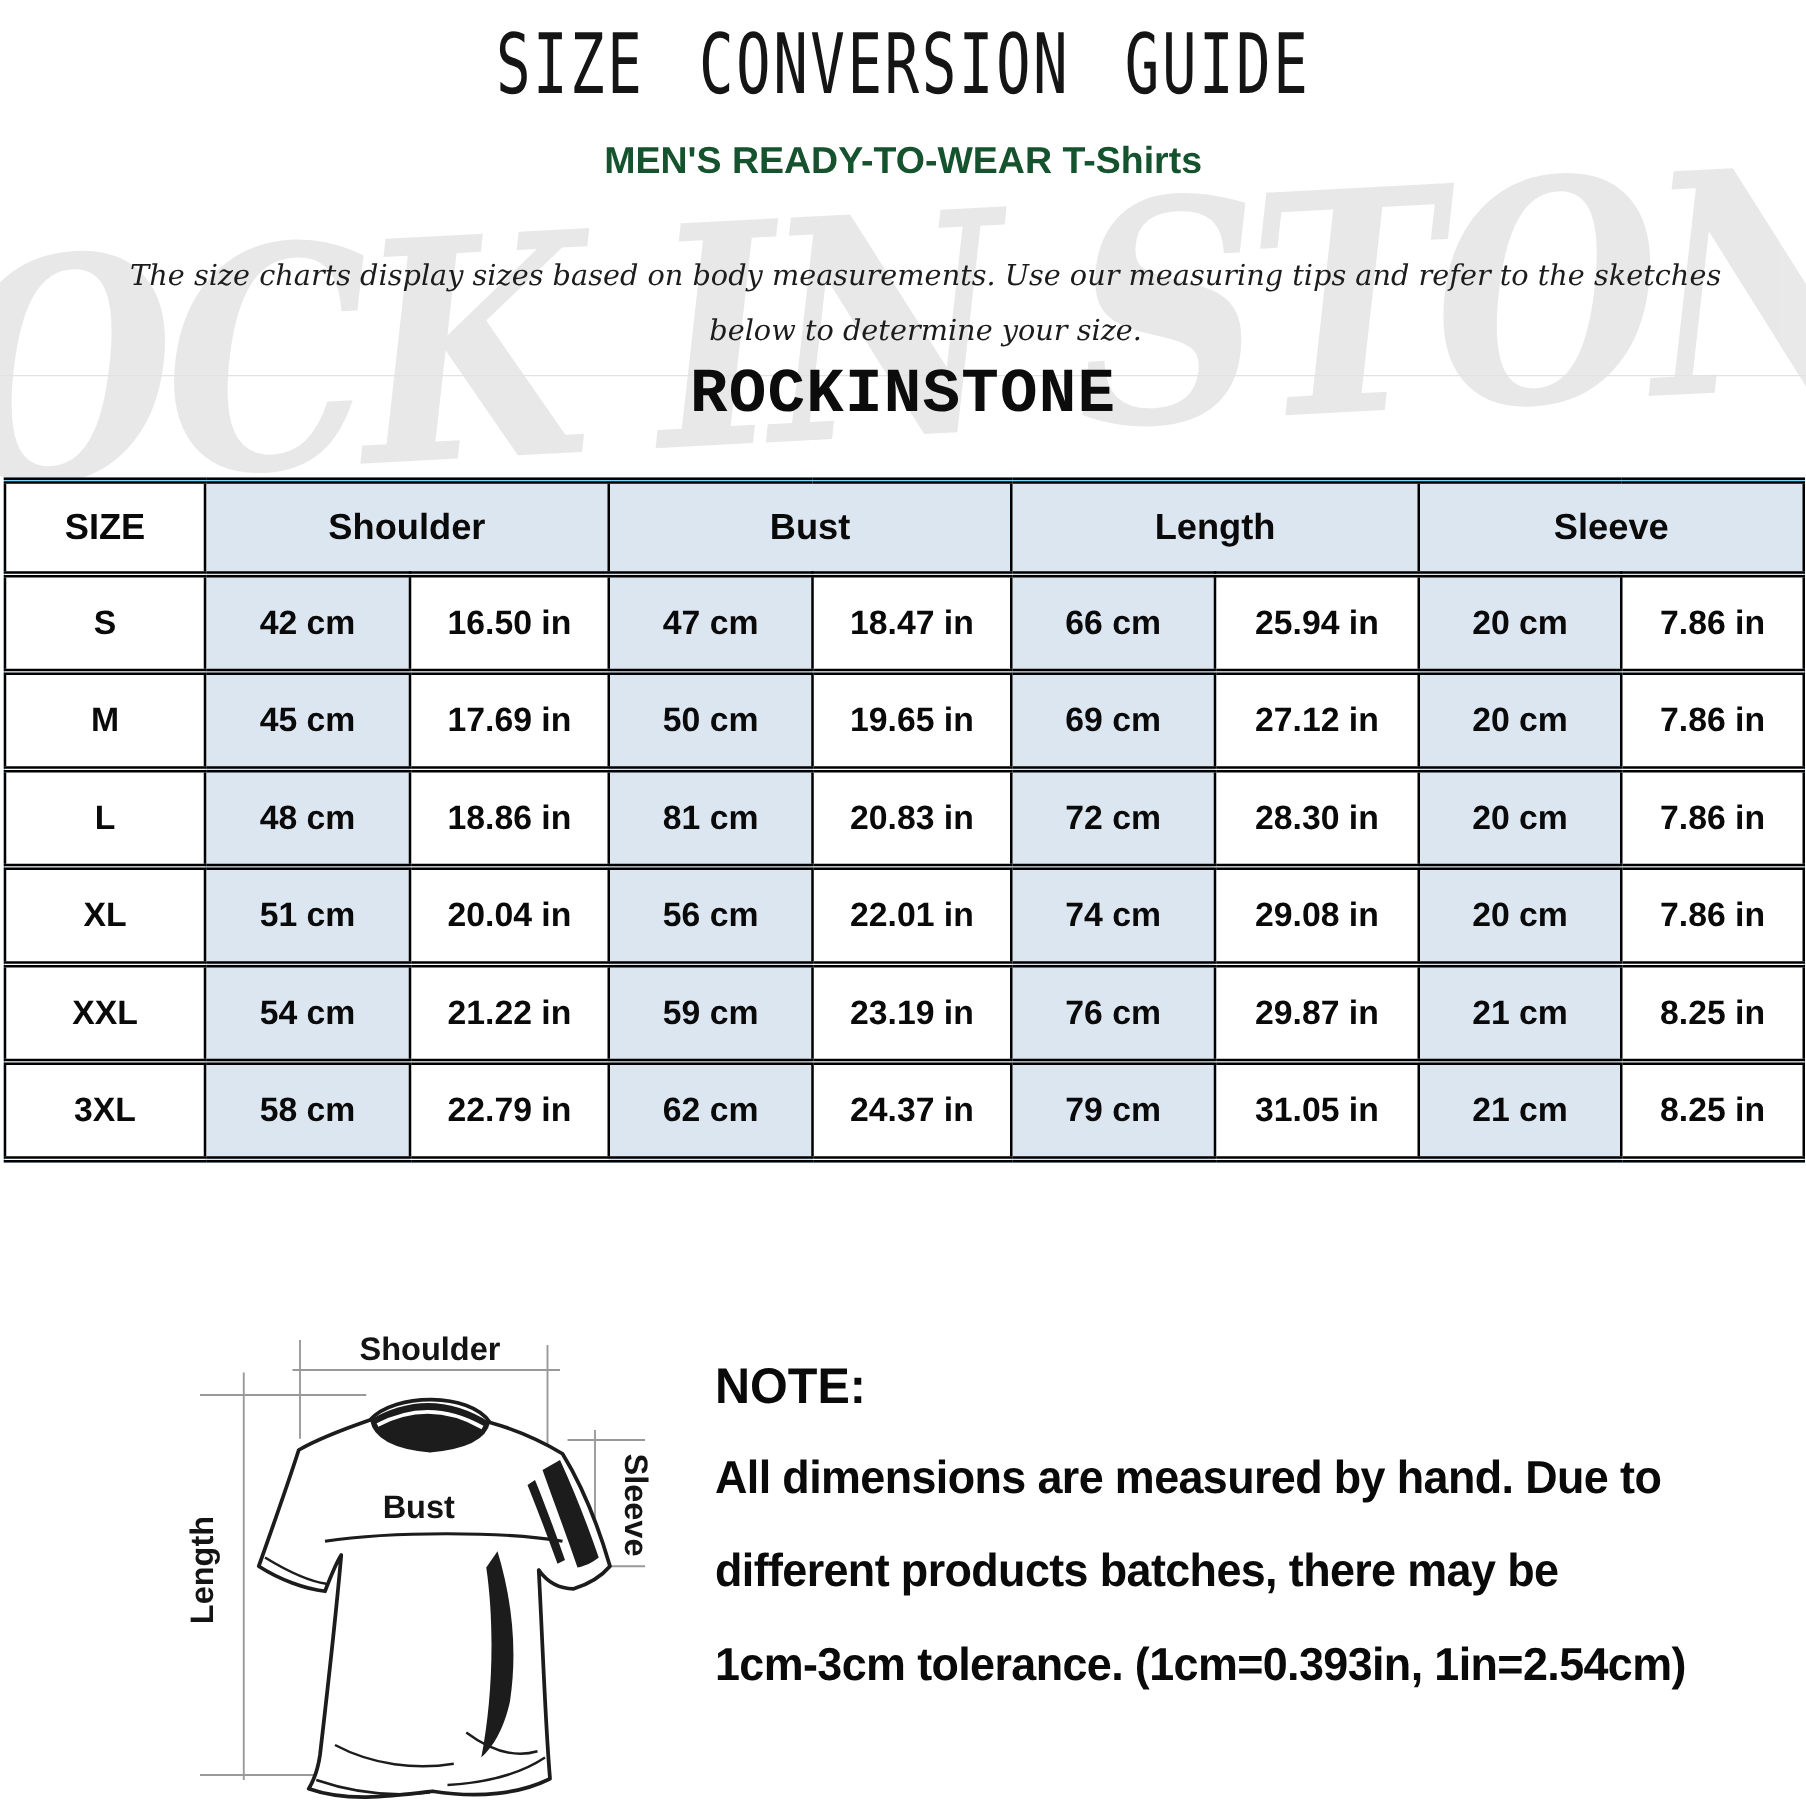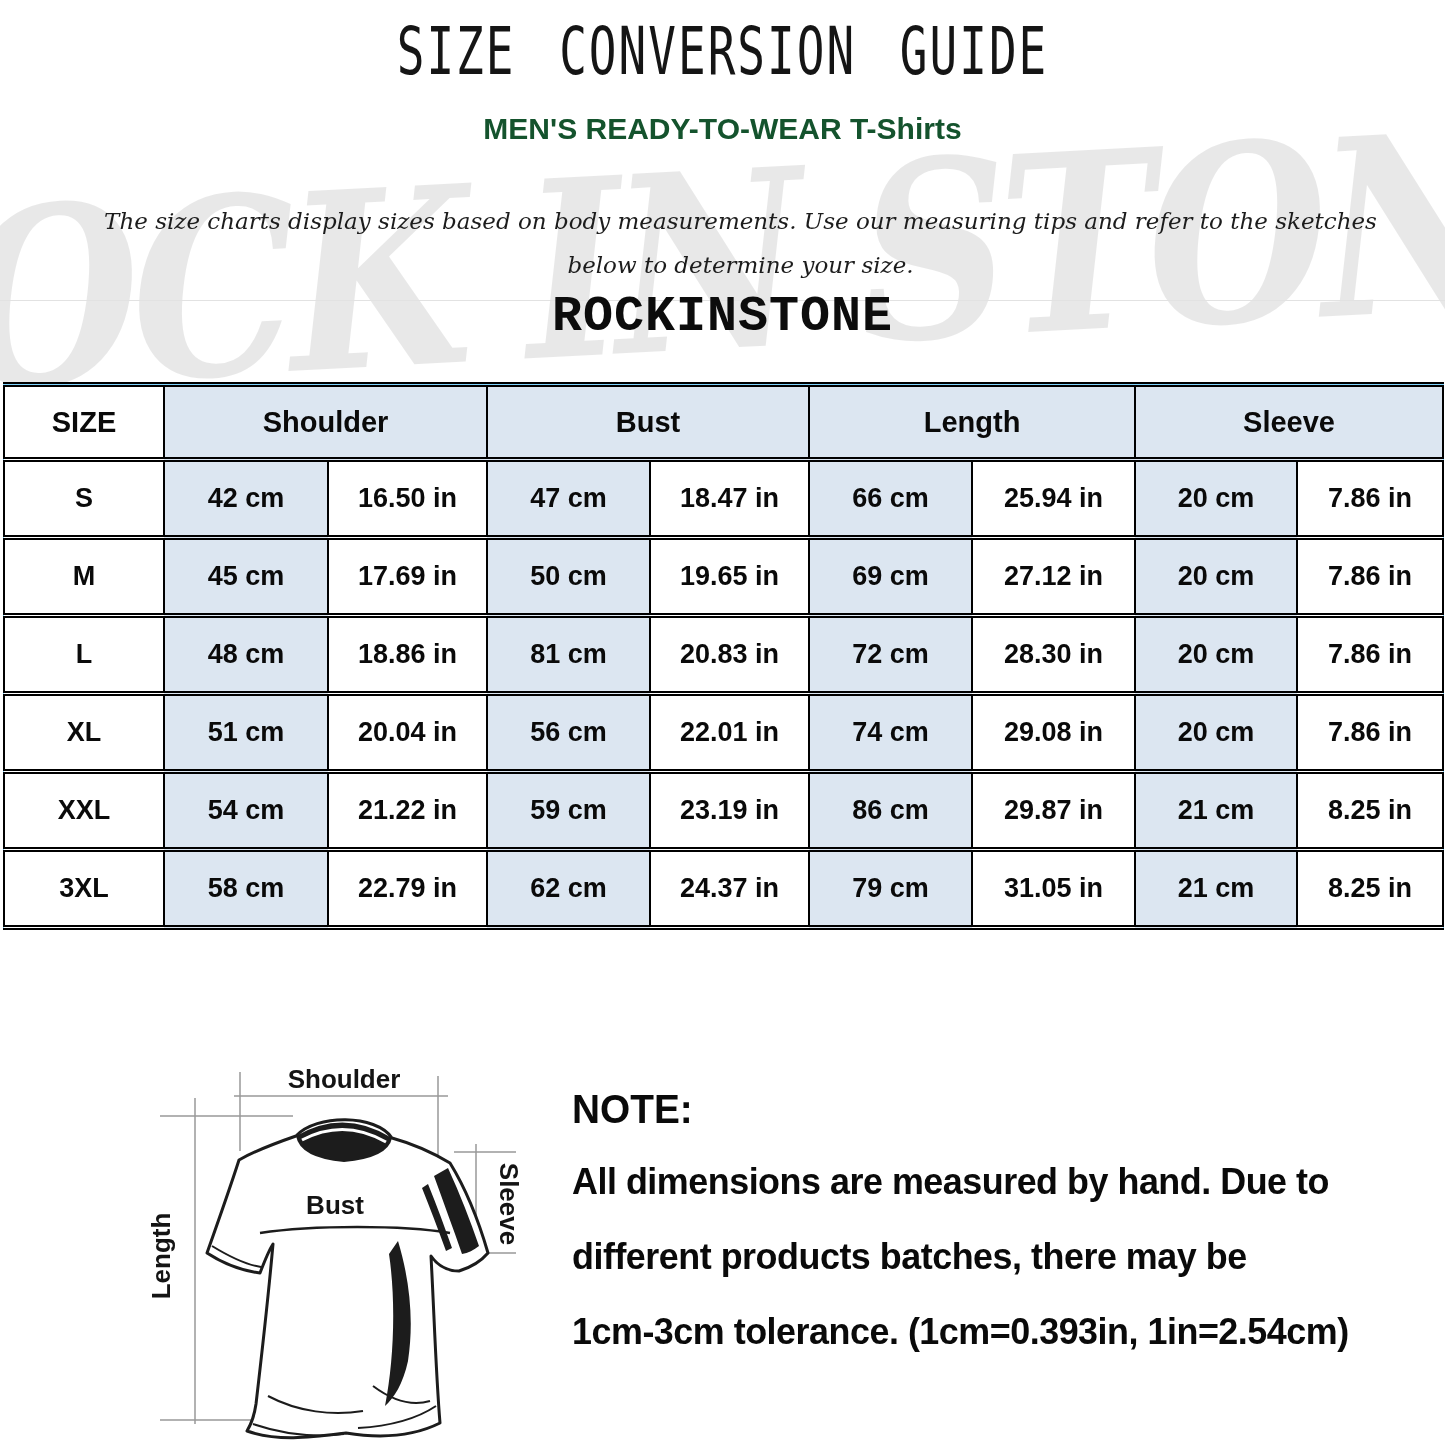--- a/index.html
+++ b/index.html
@@ -139,21 +139,21 @@
       <td>29.08 in</td>
       <td class="blue">20 cm</td>
       <td>7.86 in</td>
     </tr>
     <tr class="data-row">
       <td>XXL</td>
       <td class="blue">54 cm</td>
       <td>21.22 in</td>
       <td class="blue">59 cm</td>
       <td>23.19 in</td>
-      <td class="blue">86 cm</td>
+      <td class="blue">76 cm</td>
       <td>29.87 in</td>
       <td class="blue">21 cm</td>
       <td>8.25 in</td>
     </tr>
     <tr class="data-row">
       <td>3XL</td>
       <td class="blue">58 cm</td>
       <td>22.79 in</td>
       <td class="blue">62 cm</td>
       <td>24.37 in</td>

